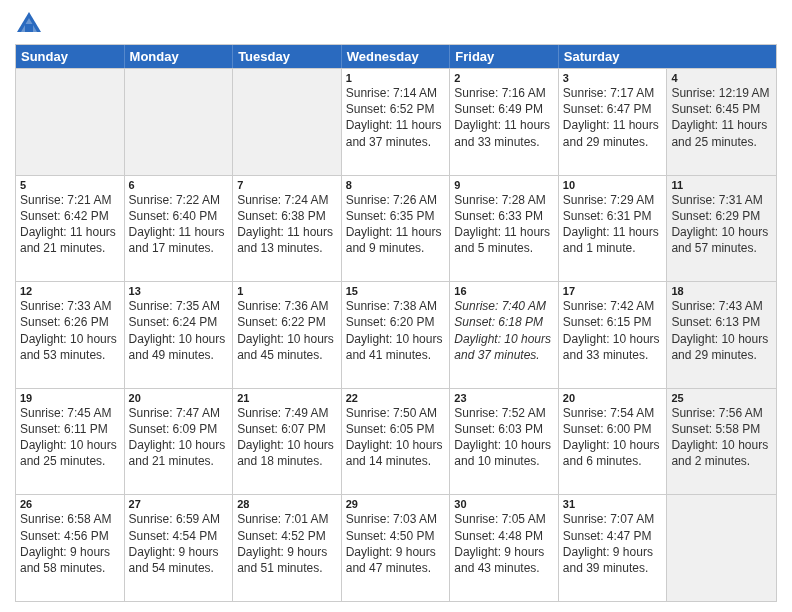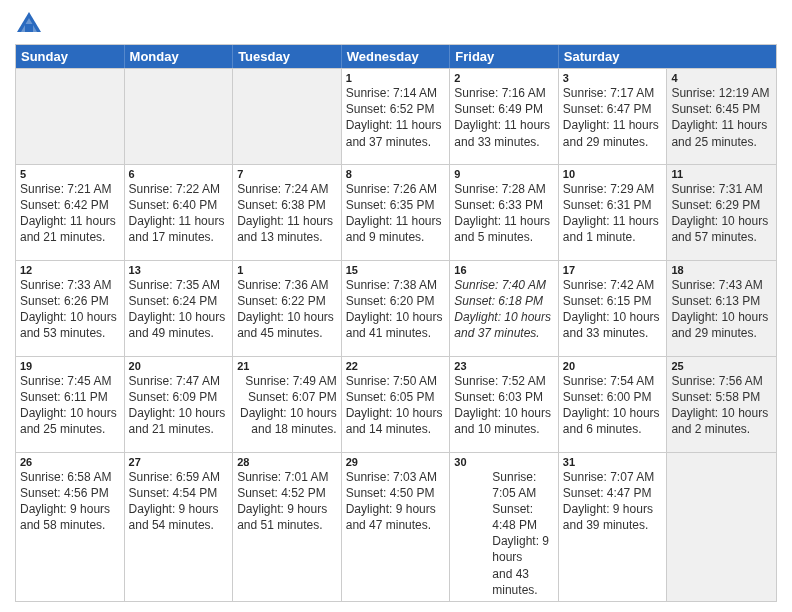--- a/index.html
+++ b/index.html
@@ -282,21 +282,21 @@
           </div>
           <div class="cal-cell">
             <div class="day-num">20</div>
             <div class="cell-text" style="white-space: pre-line;">Sunrise: 7:47 AM
 Sunset: 6:09 PM
 Daylight: 10 hours
 and 21 minutes.</div>
           </div>
           <div class="cal-cell">
             <div class="day-num">21</div>
-            <div class="cell-text" style="white-space: pre-line; text-align: right;">Sunrise: 7:49 AM
+            <div class="cell-text" style="white-space: pre-line;">Sunrise: 7:49 AM
 Sunset: 6:07 PM
 Daylight: 10 hours
 and 18 minutes.</div>
           </div>
           <div class="cal-cell">
             <div class="day-num">22</div>
             <div class="cell-text" style="white-space: pre-line;">Sunrise: 7:50 AM
 Sunset: 6:05 PM
 Daylight: 10 hours
 and 14 minutes.</div>
@@ -347,21 +347,21 @@
           </div>
           <div class="cal-cell">
             <div class="day-num">29</div>
             <div class="cell-text" style="white-space: pre-line;">Sunrise: 7:03 AM
 Sunset: 4:50 PM
 Daylight: 9 hours
 and 47 minutes.</div>
           </div>
           <div class="cal-cell">
             <div class="day-num">30</div>
-            <div class="cell-text" style="white-space: pre-line; margin-left: 38px;">Sunrise: 7:05 AM
+            <div class="cell-text" style="white-space: pre-line;">Sunrise: 7:05 AM
 Sunset: 4:48 PM
 Daylight: 9 hours
 and 43 minutes.</div>
           </div>
           <div class="cal-cell">
             <div class="day-num">31</div>
             <div class="cell-text" style="white-space: pre-line;">Sunrise: 7:07 AM
 Sunset: 4:47 PM
 Daylight: 9 hours
 and 39 minutes.</div>

